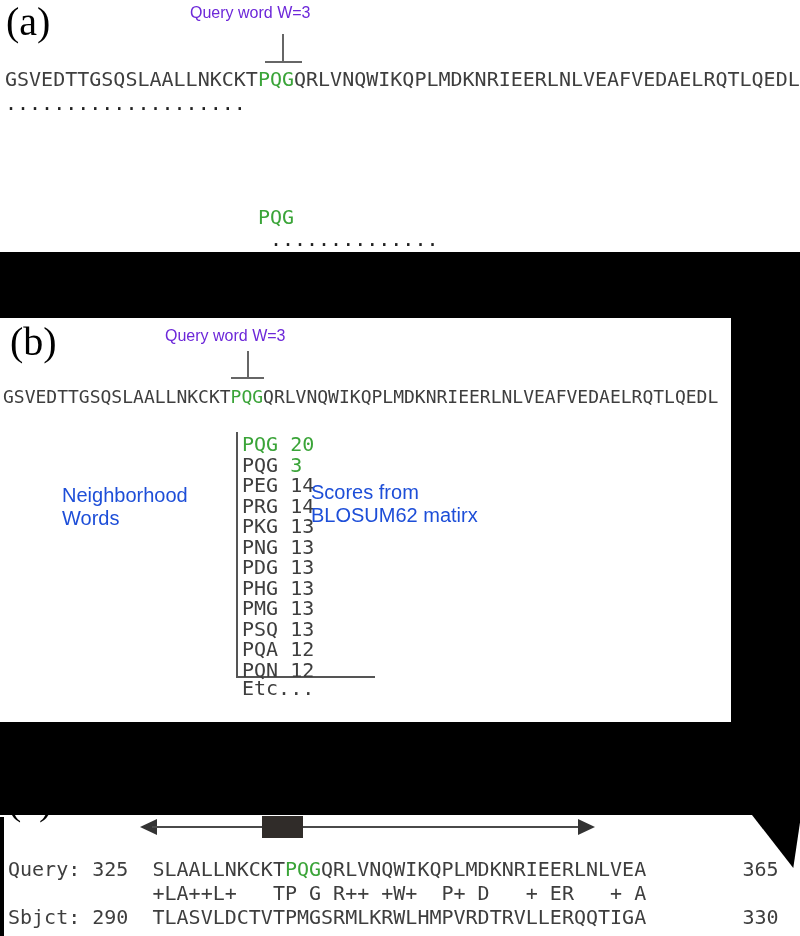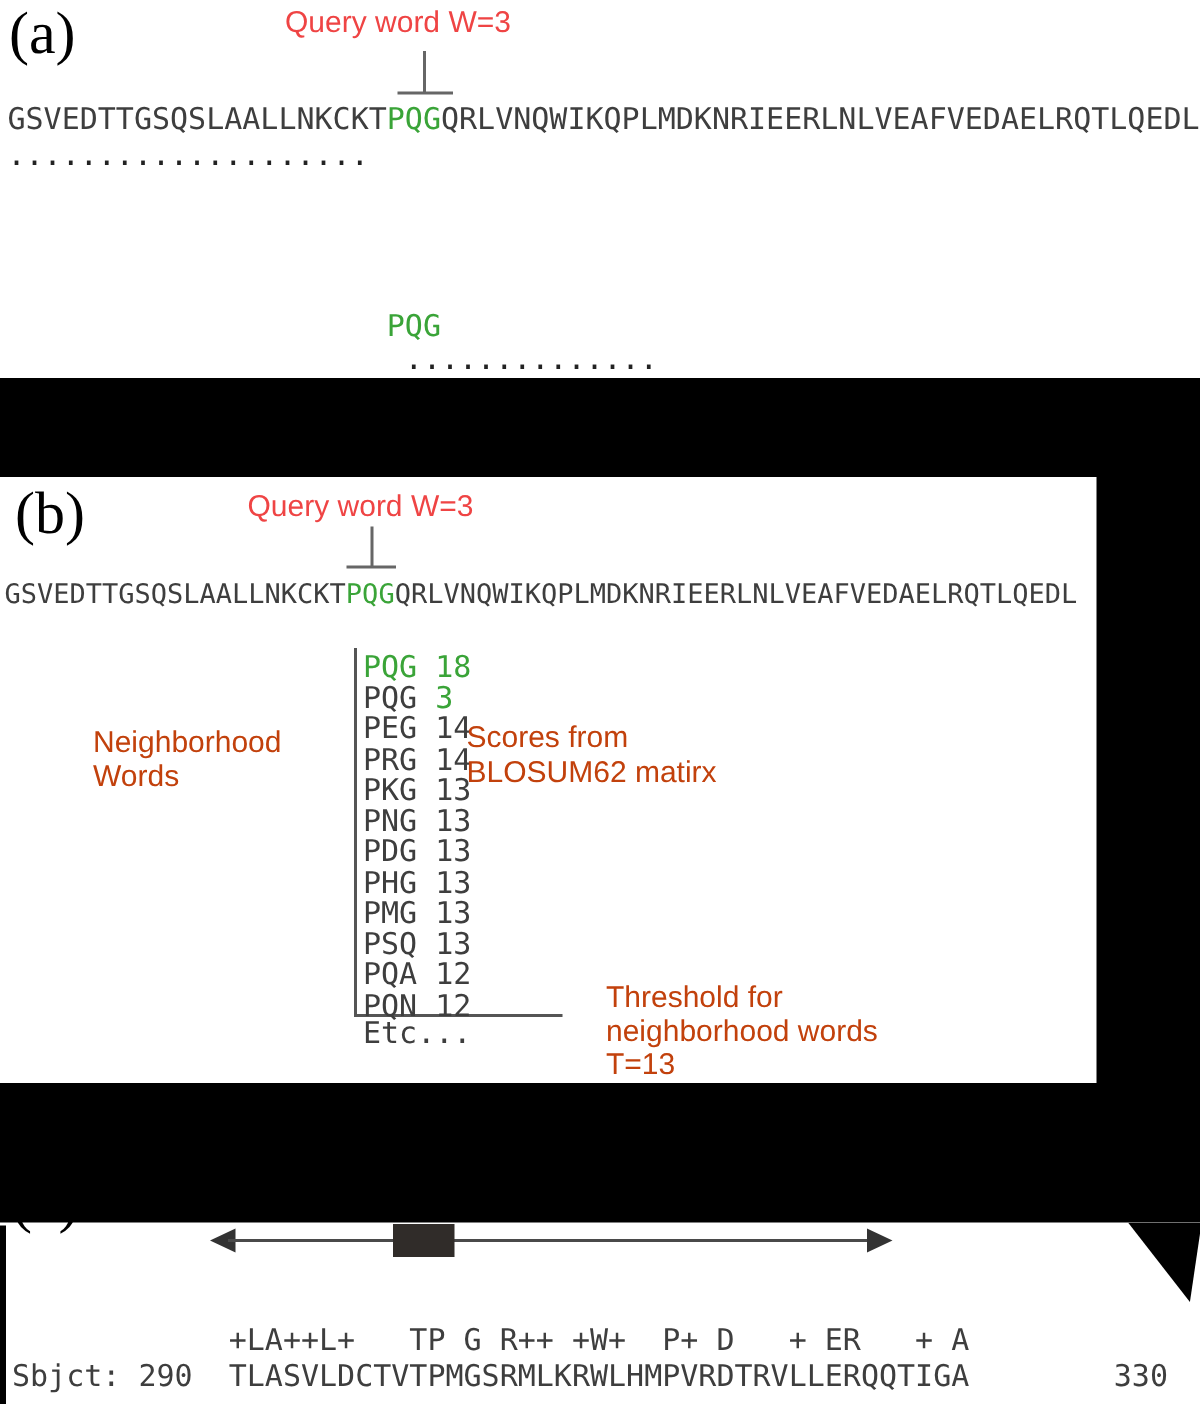--- a/index.html
+++ b/index.html
@@ -4,22 +4,22 @@
 <style>
   html,body{margin:0;padding:0;background:#ffffff;}
   #stage{position:relative;width:800px;height:936px;background:#ffffff;overflow:hidden;
          font-family:"Liberation Sans",sans-serif;}
   .abs{position:absolute;margin:0;}
   .z3{z-index:3;}
   .mono20{font:20px/23px "DejaVu Sans Mono",monospace;white-space:pre;color:#3e3e3e;letter-spacing:0;}
   .mono18{font:18px/21px "DejaVu Sans Mono",monospace;white-space:pre;color:#3e3e3e;}
   .grn{color:var(--green,#3aa438);}
   .panel-label{font-family:"Liberation Serif",serif;font-size:40px;color:#000;line-height:44px;}
-  .fig-title{font-size:20px;color:#ef4444;}
-  .caption{font-size:20px;line-height:23px;color:#c2410c;}
+  .fig-title{font-size:16px;color:#6d28d9;}
+  .caption{font-size:20px;line-height:23px;color:#1d4ed8;}
   .vline{width:2px;background:#666;}
   .hline{height:2px;background:#666;}
   .blackband{background:#000;z-index:1;}
   .white-inset{background:#fff;z-index:2;}
   .wrow{font:20px/20.5px "DejaVu Sans Mono",monospace;white-space:pre;color:#3e3e3e;margin:0;}
   .dots{color:#222;}
   
   #arrow{position:absolute;left:140px;top:815px;width:455px;height:24px;z-index:3;}
   #arrow .shaft{position:absolute;left:12px;right:12px;top:11px;height:2px;background:#4a4a4a;}
   #arrow .head-l{position:absolute;left:0;top:4px;width:0;height:0;
@@ -55,21 +55,21 @@
   <div class="abs fig-title z3" style="left:165px;top:327px">Query word W=3</div>
   <div class="abs vline z3" style="left:247px;top:351px;height:27px"></div>
   <div class="abs hline z3" style="left:231px;top:377px;width:33px"></div>
 
   <pre class="abs mono18 z3" style="left:3px;top:386px"><span>GSVEDTTGSQSLAALLNKCKT</span><span class="grn">PQG</span><span>QRLVNQWIKQPLMDKNRIEERLNLVEAFVEDAELRQTLQEDL</span></pre>
 
   <div class="abs z3" style="left:236px;top:432px;width:1.5px;height:246px;background:#555"></div>
   <div class="abs z3" style="left:236px;top:676px;width:139px;height:1.5px;background:#555"></div>
 
   <div class="abs z3" style="left:242px;top:434px">
-      <pre class="wrow"><span class="grn">PQG</span><span class="grn"> 18</span></pre>
+      <pre class="wrow"><span class="grn">PQG</span><span class="grn"> 20</span></pre>
       <pre class="wrow"><span>PQG</span><span class="grn"> 3</span></pre>
       <pre class="wrow"><span>PEG</span><span> 14</span></pre>
       <pre class="wrow"><span>PRG</span><span> 14</span></pre>
       <pre class="wrow"><span>PKG</span><span> 13</span></pre>
       <pre class="wrow"><span>PNG</span><span> 13</span></pre>
       <pre class="wrow"><span>PDG</span><span> 13</span></pre>
       <pre class="wrow"><span>PHG</span><span> 13</span></pre>
       <pre class="wrow"><span>PMG</span><span> 13</span></pre>
       <pre class="wrow"><span>PSQ</span><span> 13</span></pre>
       <pre class="wrow"><span>PQA</span><span> 12</span></pre>
@@ -78,33 +78,29 @@
   <pre class="abs mono20 z3" style="left:242px;top:677px">Etc...</pre>
 
   <div class="abs caption z3" style="left:62px;top:484px">
     <div>Neighborhood</div>
     <div>Words</div>
   </div>
   <div class="abs caption z3" style="left:311px;top:481px">
     <div>Scores from</div>
     <div>BLOSUM62 matirx</div>
   </div>
-  <div class="abs caption z3" style="left:404px;top:654px;line-height:22.5px">
-    <div>Threshold for</div>
-    <div>neighborhood words</div>
-    <div>T=13</div>
-  </div>
 
   <div id="c-wedge"></div>
   <div id="c-border"></div>
   <div id="c-label" class="panel-label">(c)</div>
 
   <div id="arrow">
     <div class="head-l"></div>
     <div class="shaft"></div>
     <div class="marker"></div>
     <div class="head-r"></div>
   </div>
 
+  <pre class="abs mono20 z3" style="left:8px;top:858px"><span>Query: 325  SLAALLNKCKT</span><span class="grn">PQG</span><span>QRLVNQWIKQPLMDKNRIEERLNLVEA        365</span></pre>
   <pre class="abs mono20 z3" style="left:8px;top:882px"><span>            +LA++L+   TP G R++ +W+  P+ D   + ER   + A</span></pre>
   <pre class="abs mono20 z3" style="left:8px;top:906px"><span>Sbjct: 290  TLASVLDCTVTPMGSRMLKRWLHMPVRDTRVLLERQQTIGA        330</span></pre>
 
 </div>
 
 </body></html>

